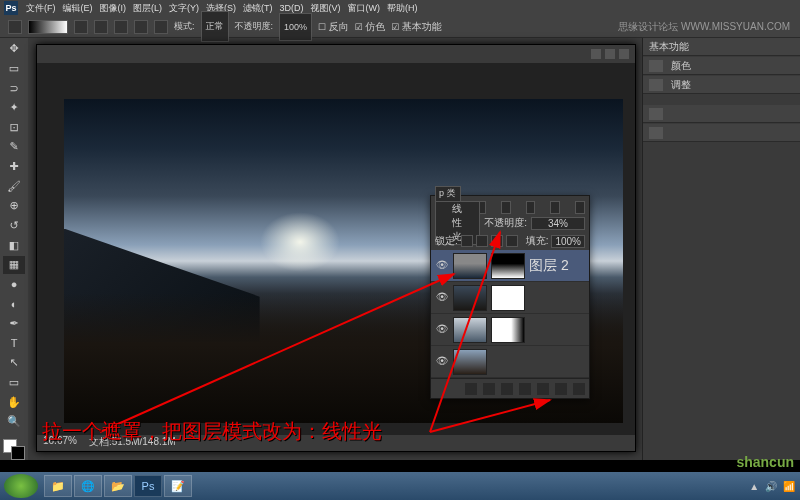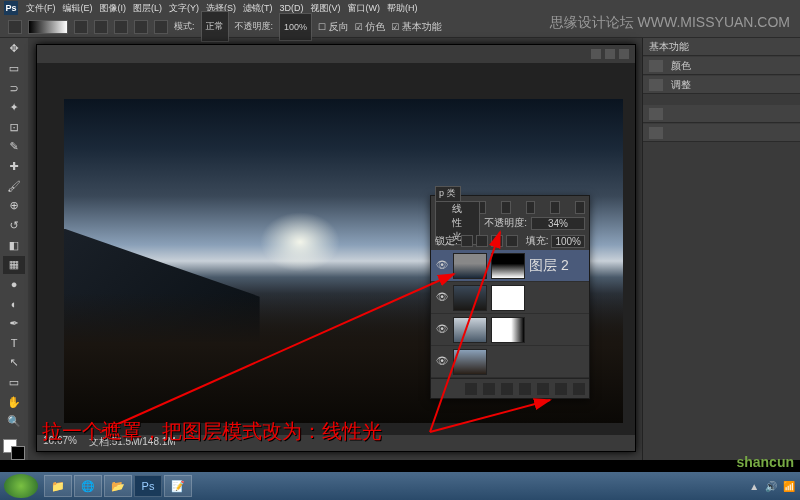--- a/index.html
+++ b/index.html
@@ -44,21 +44,21 @@
 .lp-list{background:#3a3a3a}
 .layer{height:32px;display:flex;align-items:center;padding:0 4px;gap:4px;border-bottom:1px solid #2e2e2e}
 .layer.sel{background:#4a5a7a}
 .layer .eye{width:14px;height:14px;text-align:center;font-size:10px;color:#ccc}
 .layer .thumb{width:34px;height:26px;background:#888;border:1px solid #222}
 .layer .mask{width:34px;height:26px;background:#fff;border:1px solid #222}
 .layer .name{font-size:14px;color:#ddd}
 .lp-foot{height:20px;background:#3a3a3a;display:flex;align-items:center;justify-content:flex-end;padding:0 4px;gap:6px;border-top:1px solid #222}
 .lp-foot .ico{width:12px;height:12px;background:#2a2a2a}
 .annotation{position:absolute;left:42px;top:418px;font-size:20px;font-weight:normal;color:#e00;z-index:35;text-shadow:1px 1px 0 #000}
-.watermark1{position:absolute;right:10px;top:14px;font-size:14px;color:#999;z-index:40}
+.watermark1{position:absolute;right:10px;top:20px;font-size:10px;color:#999;z-index:40}
 .watermark2{position:absolute;right:6px;bottom:30px;font-size:14px;color:#7a4;z-index:40;font-weight:bold}
 .taskbar{position:absolute;left:0;bottom:0;width:800px;height:28px;background:linear-gradient(to bottom,#4a6a8a,#2a4a6a);display:flex;align-items:center;padding:0 4px;gap:2px}
 .taskbar .start{width:34px;height:24px;background:radial-gradient(circle,#7ac142,#2a6a2a);border-radius:50%;margin-right:4px}
 .taskbar .tb-ico{width:28px;height:22px;background:rgba(255,255,255,0.1);border:1px solid rgba(255,255,255,0.2);display:flex;align-items:center;justify-content:center;font-size:11px}
 .taskbar .tray{margin-left:auto;display:flex;align-items:center;gap:6px;font-size:9px;color:#fff}
 svg.arr{position:absolute;z-index:28;pointer-events:none}
 .checker{background-image:linear-gradient(45deg,#888 25%,transparent 25%),linear-gradient(-45deg,#888 25%,transparent 25%),linear-gradient(45deg,transparent 75%,#888 75%),linear-gradient(-45deg,transparent 75%,#888 75%);background-size:6px 6px;background-position:0 0,0 3px,3px -3px,-3px 0;background-color:#ccc}
 </style>
 </head>
 <body>

